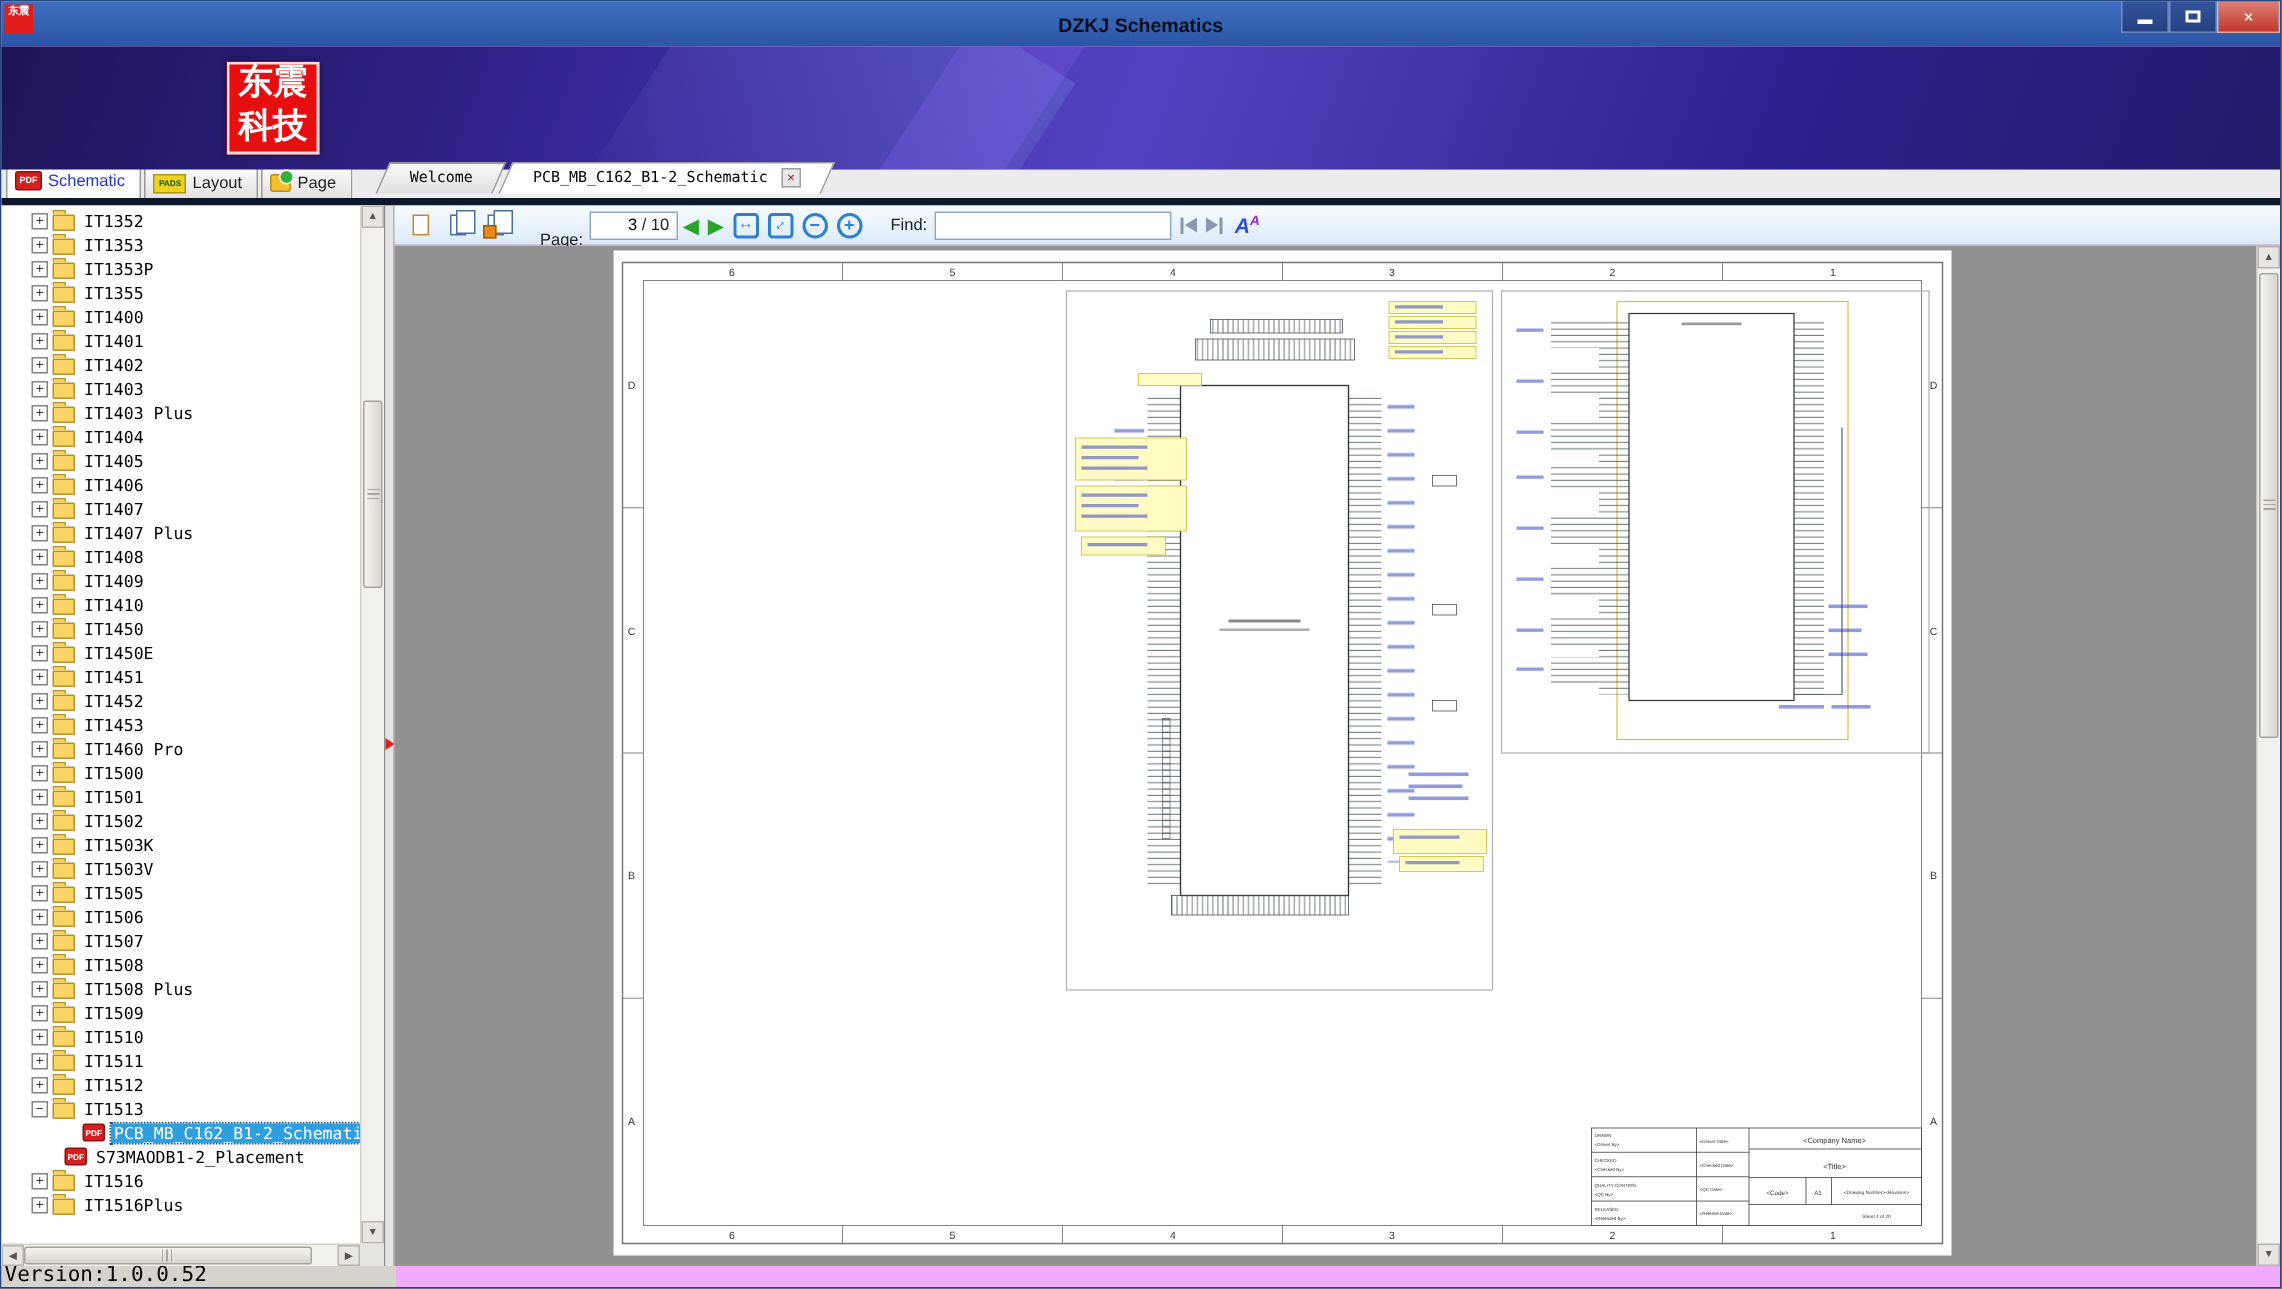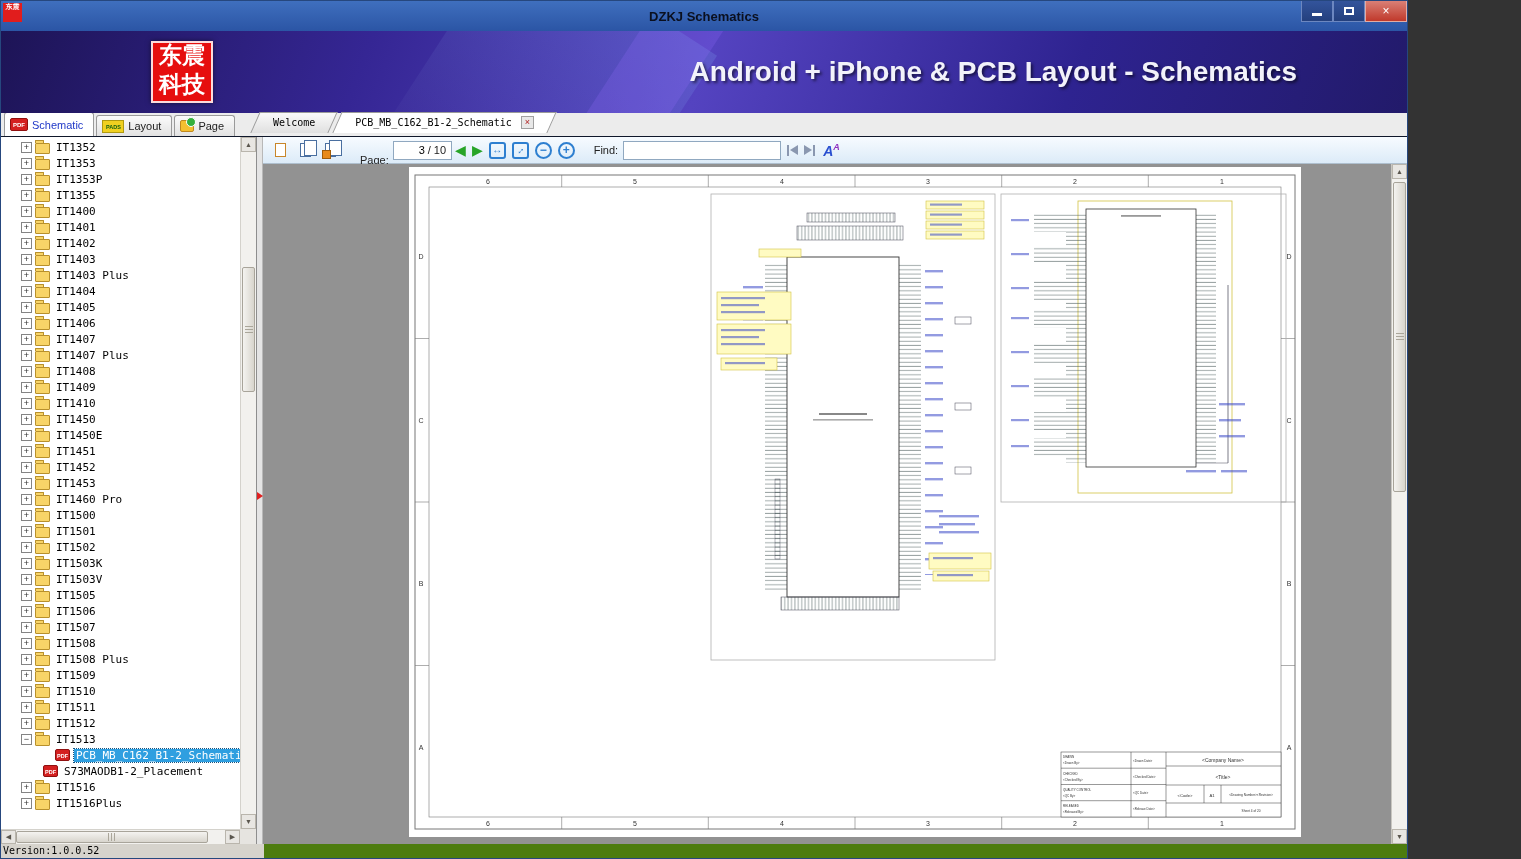--- a/index.html
+++ b/index.html
@@ -1,18 +1,18 @@
 <!DOCTYPE html>
 <html><head>
 <meta charset="utf-8">
 <style>
   * { margin:0; padding:0; box-sizing:border-box; }
   html,body { width:1521px; height:859px; overflow:hidden; }
   body { font-family:"Liberation Sans", sans-serif; background:#333; }
-  .app { position:relative; width:1408px; height:859px; display:flex; flex-direction:column; background:#4d7c0f; border:1px solid #26477e; }
+  .app { position:relative; width:1521px; height:859px; display:flex; flex-direction:column; background:#f0abfc; border:1px solid #26477e; }
 
   
   .titlebar { height:30px; background:linear-gradient(#3f6fbe,#2b55a5); position:relative; display:flex; align-items:center; flex:none; }
   .app-icon { position:absolute; left:2px; top:2px; width:19px; height:19px; background:#e11d1d; color:#fff; font-size:7px; line-height:9px; text-align:center; font-weight:bold; overflow:hidden; font-family:"DejaVu Sans", sans-serif; }
   .win-title { flex:1; text-align:center; font-size:13px; color:#0a0f1e;font-weight:bold; }
   .win-controls { position:absolute; right:0; top:0; display:flex; }
   .win-btn { width:32px; height:21px; display:flex; align-items:center; justify-content:center; color:#fff; border:1px solid #6c87c0; border-top:none; background:linear-gradient(#33549c,#24407e); font-size:11px; }
   .win-btn .minbar { width:10px; height:3px; background:#fff; margin-top:7px; }
   .win-btn .maxbox { width:10px; height:8px; border:2px solid #fff; }
   .win-btn.close { width:42px; background:linear-gradient(#da8076,#c0392b); border-color:#e2aca4; font-size:12px; }
@@ -20,21 +20,21 @@
   
   .banner { height:82px; flex:none; position:relative; overflow:hidden; display:flex; align-items:center;
     background:linear-gradient(110deg,#1d1456 0%,#352694 26%,#5443c0 50%,#2e2390 76%,#221a6a 100%); }
   .banner::before { content:''; position:absolute; left:430px; top:-60px; width:240px; height:240px; background:linear-gradient(rgba(140,200,255,0.16),rgba(255,255,255,0.02)); transform:rotate(33deg); }
   .banner::after { content:''; position:absolute; left:600px; top:-60px; width:70px; height:260px; background:rgba(150,110,255,0.22); transform:rotate(33deg); }
   .logo { width:62px; height:62px; flex:none; background:#e60e0e; margin-left:150px; color:#fff; font-weight:bold; font-size:23px; line-height:29px; text-align:center; box-shadow:inset 0 0 0 2px rgba(255,255,255,0.85), 0 0 5px rgba(0,0,0,0.5); z-index:2; font-family:"DejaVu Sans", sans-serif; overflow:hidden; }
   .brand { color:#fff; font-size:34px; font-weight:bold; margin-left:16px; letter-spacing:1px; text-shadow:2px 2px 3px rgba(0,0,0,0.55); z-index:2; }
   .tagline { color:#f2f2fa; font-size:28px; font-weight:bold; margin-left:auto; margin-right:110px; text-shadow:2px 2px 3px rgba(0,0,0,0.55); z-index:2; }
 
   
-  .tabstrip { height:24px; flex:none; background:#ececec; border-bottom:1px solid #0f172a; display:flex; align-items:flex-end; padding-left:3px; }
+  .tabstrip { height:24px; flex:none; background:#ececec; border-bottom:5px solid #0f172a; display:flex; align-items:flex-end; padding-left:3px; }
   .main-tab { display:flex; align-items:center; gap:4px; height:21px; padding:0 10px 0 5px; border:1px solid #9a9a9a; border-bottom:none; background:linear-gradient(#fbfbfb,#e2e2e2); margin-right:2px; border-radius:3px 3px 0 0; font-size:11px; color:#222; }
   .main-tab.active { background:#fff; height:24px; }
   .mt-label.act { color:#2038c8; }
   .pdfbadge { display:inline-block; width:18px; height:13px; flex:none; background:#d42020; color:#fff; font-size:6px; font-weight:bold; text-align:center; line-height:13px; border-radius:2px; border:1px solid #901010; }
   .padsbadge { display:inline-block; width:22px; height:13px; flex:none; background:#f0d020; color:#106010; font-size:5.5px; font-weight:bold; text-align:center; line-height:13px; border:1px solid #b09a10; }
   .shareicon { width:14px; height:12px; flex:none; background:#f4c030; border:1px solid #c08820; border-radius:2px; position:relative; }
   .shareicon::after { content:''; position:absolute; right:-3px; top:-4px; width:8px; height:8px; border-radius:50%; background:#35b03c; border:1px solid #fff; }
   .doc-tabs { display:flex; margin-left:18px; align-items:flex-start; height:24px; font-family:"DejaVu Sans Mono", monospace; }
   .doc-tab { position:relative; height:21px; padding:0 18px; display:flex; align-items:center; font-size:10px; margin-right:4px; }
   .doc-tab::before { content:''; position:absolute; inset:0; background:linear-gradient(#fafafa,#e0e0e0); border:1px solid #9a9a9a; border-bottom:none; transform:skewX(-24deg); }
@@ -104,21 +104,21 @@
   .matchcase sup { color:#9030c0; font-size:9px; }
 
   
   .viewer { flex:1; position:relative; background:#929292; overflow:hidden; min-height:0; }
   .page { position:absolute; left:146px; top:3px; width:892px; height:670px; background:#fff; }
   .page svg { width:100%; height:100%; display:block; }
   .page svg text { font-family:"Liberation Sans", sans-serif; fill:#333; }
   .viewer .sb-v { bottom:0; border-left:1px solid #c8c6c0; }
 
   
-  .statusbar { height:14px; flex:none; display:flex; font-family:"DejaVu Sans Mono", monospace; font-size:10px; }
+  .statusbar { height:14px; flex:none; display:flex; font-family:"DejaVu Sans Mono", monospace; font-size:14px; }
   .version { width:263px; flex:none; background:#d6d3cc; color:#000; padding-left:2px; line-height:13px; }
   .current { flex:1; background:#0c1f86; color:#fff; text-align:right; padding-right:4px; line-height:13px; }
 </style>
 </head>
 <body>
 
 <div class="app">
 
   <div class="titlebar">
     <div class="app-icon">东震</div>
@@ -132,21 +132,20 @@
         </div>
       <div class="win-btn close">×</div>
     </div>
   </div>
 
   <div class="banner">
     <div class="logo">
       <div>东震</div>
       <div>科技</div>
     </div>
-    <div class="tagline">Android + iPhone &amp; PCB Layout - Schematics</div>
   </div>
 
   <div class="tabstrip">
     <div class="main-tab active">
       <span class="pdfbadge">PDF</span>
       <span class="mt-label act">Schematic</span>
     </div>
     <div class="main-tab">
       <span class="padsbadge">PADS</span>
       <span class="mt-label">Layout</span>

